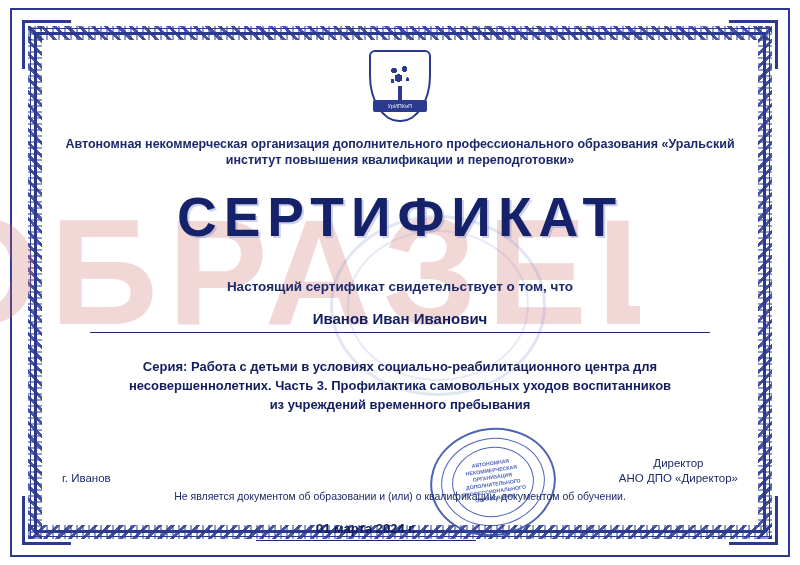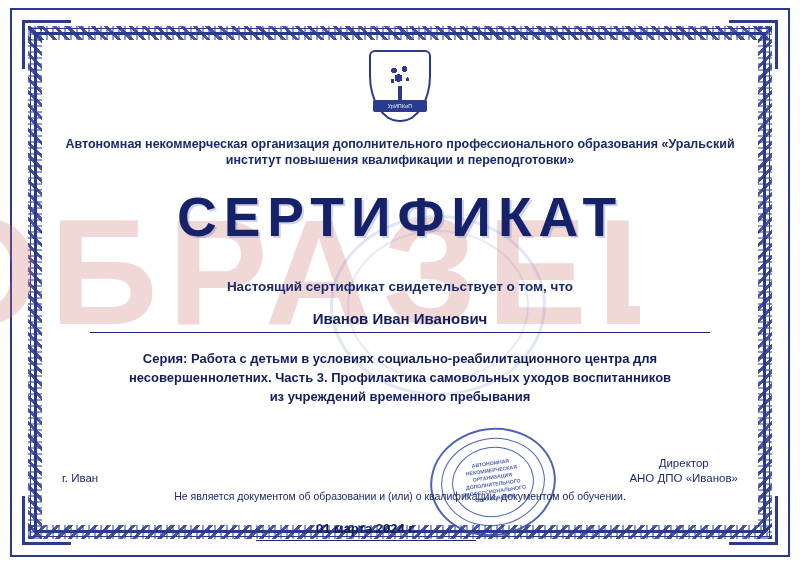--- a/index.html
+++ b/index.html
@@ -195,21 +195,21 @@
     color: #111d5e;
   }
 
   .passed {
     margin-top: 16px;
     font-size: 12.5px;
     color: #1b2a6b;
   }
 
   .course {
-    margin: 16px auto 0;
+    margin: 24px auto 0;
     width: 560px;
     font-size: 13px;
     font-weight: 700;
     line-height: 19px;
     color: #111d5e;
   }
 
   
   .seal {
     position: absolute;
@@ -344,24 +344,24 @@
     </div>
 
 
     <div class="course">Серия: Работа с детьми в условиях социально-реабилитационного центра для несовершеннолетних. Часть 3. Профилактика самовольных уходов воспитанников из учреждений временного пребывания</div>
 
     <div class="seal">
       <div class="seal-text">АВТОНОМНАЯ НЕКОММЕРЧЕСКАЯ ОРГАНИЗАЦИЯ ДОПОЛНИТЕЛЬНОГО ПРОФЕССИОНАЛЬНОГО ОБРАЗОВАНИЯ</div>
     </div>
 
     <div class="sign-row">
-      <div class="city">г. Иван</div>
+      <div class="city">г. Иванов</div>
       <div class="director">
         <div>Директор</div>
-        <div>АНО ДПО «Иванов»</div>
+        <div>АНО ДПО «Директор»</div>
       </div>
     </div>
 
     <div class="disclaimer">Не является документом об образовании и (или) о квалификации, документом об обучении.</div>
 
     <div class="date-box">01 марта 2024 г.</div>
 
   </div>
 </div>
 

